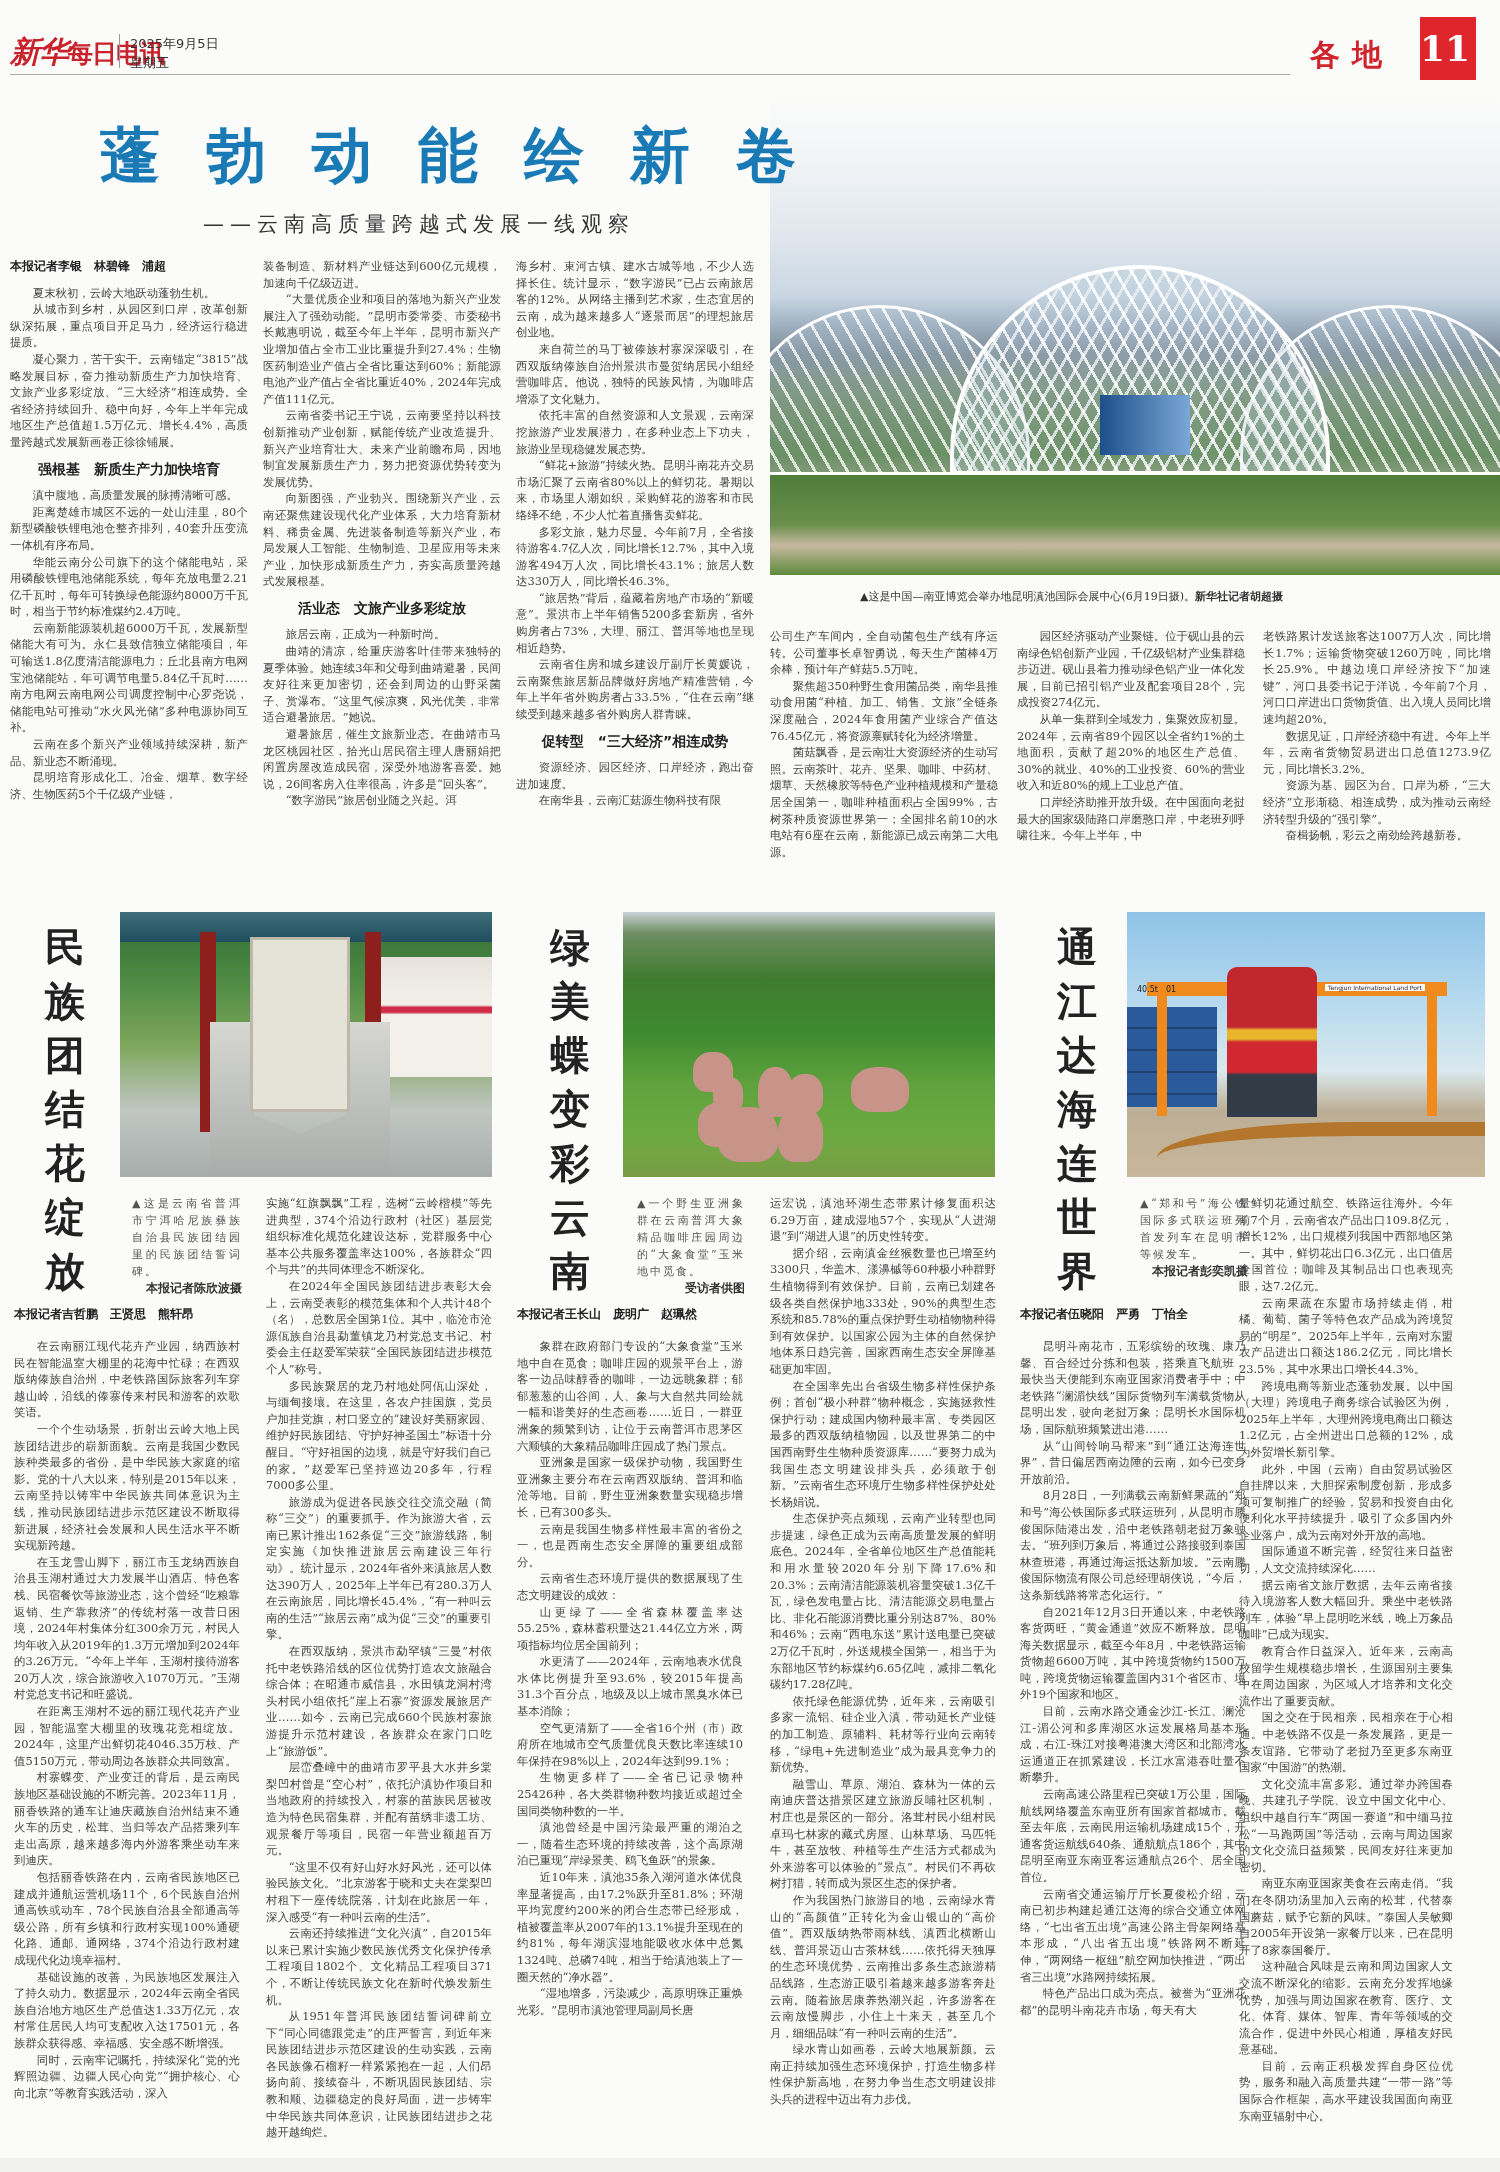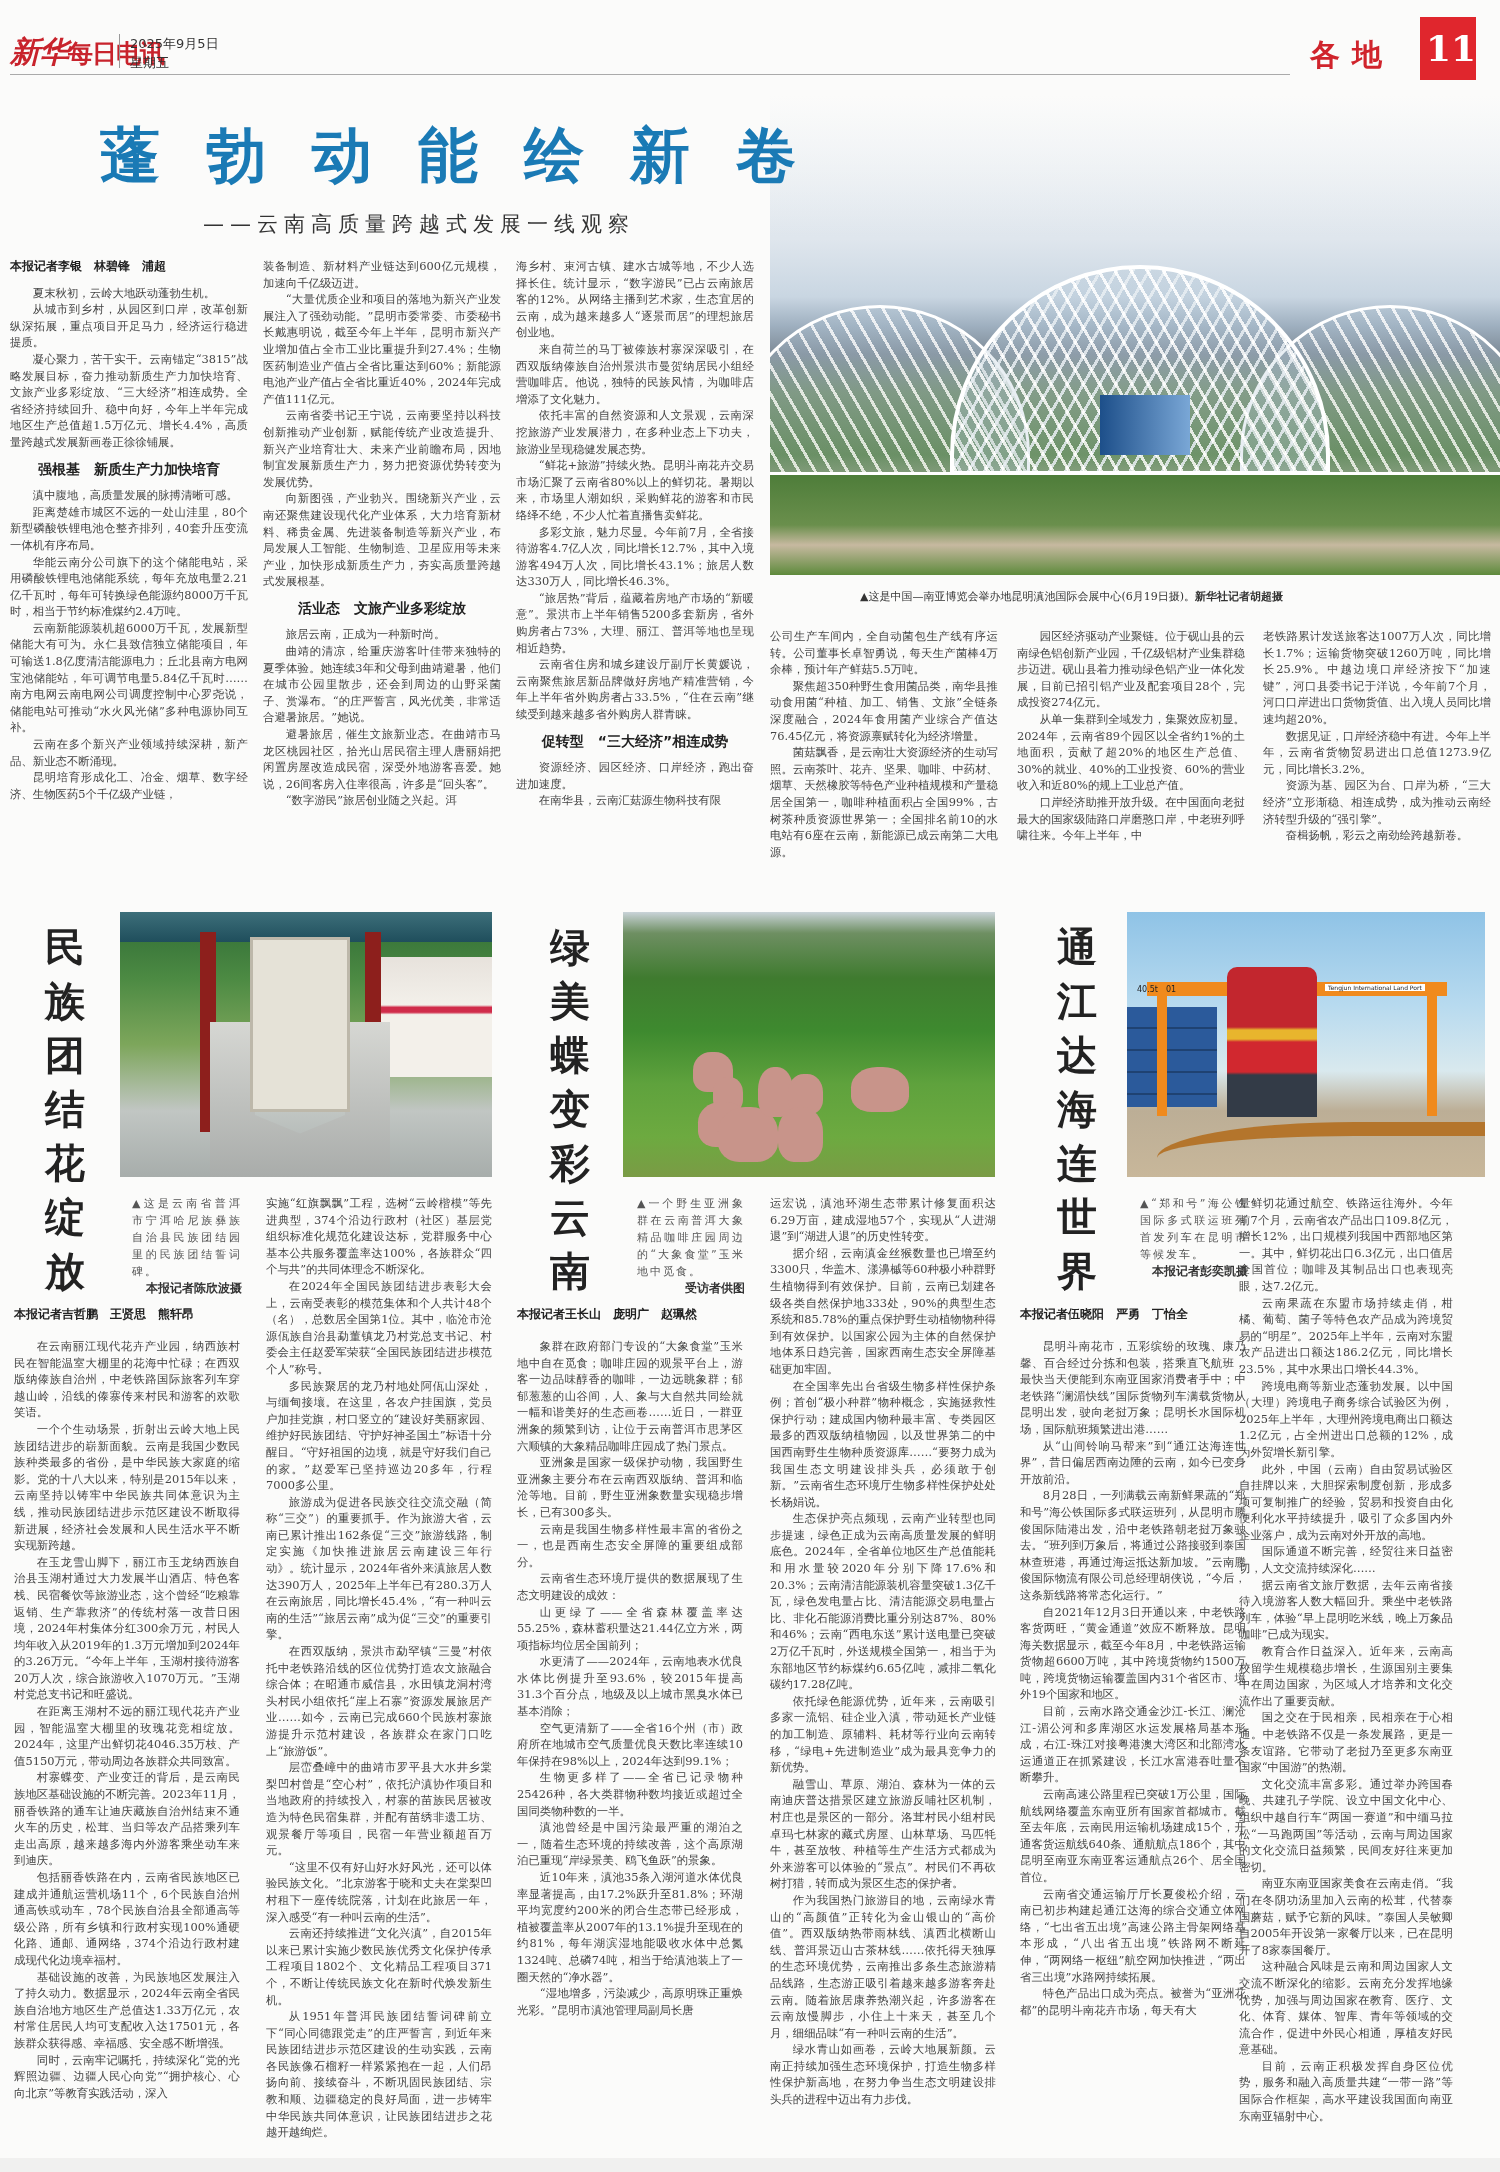--- a/index.html
+++ b/index.html
@@ -6,21 +6,21 @@
   html, body { width: 1500px; height: 2172px; background: #fbfbfa; overflow: hidden; }
   body { font-family: "DejaVu Serif", "Liberation Serif", serif; color: #3a3a3a; position: relative; }
 
   .masthead { position: absolute; left: 0; top: 0; width: 1500px; height: 78px; }
   .logo { position: absolute; left: 10px; top: 32px; font-family: "DejaVu Serif", serif; font-size: 30px; color: #c8232c; font-weight: bold; font-style: italic; letter-spacing: -1px; }
   .logo .logo-sub { font-style: normal; font-size: 25px; font-weight: bold; }
   .mast-divider { position: absolute; left: 119px; top: 34px; width: 1px; height: 34px; background: #999; }
   .mast-date { position: absolute; left: 130px; top: 34px; font-family: "DejaVu Sans", sans-serif; font-size: 13px; color: #333; line-height: 19px; }
   .mast-rule { position: absolute; left: 10px; top: 74px; width: 1280px; height: 1px; background: #aaa; }
   .section-name { position: absolute; left: 1310px; top: 35px; font-family: "DejaVu Serif", serif; font-size: 30px; font-weight: bold; color: #d0242c; letter-spacing: 12px; }
-  .page-num { position: absolute; left: 1420px; top: 17px; width: 56px; height: 63px; background: #e0262d; color: #fff; font-family: "DejaVu Serif", serif; font-weight: bold; font-size: 36px; text-align: right; line-height: 63px; }
+  .page-num { position: absolute; left: 1420px; top: 17px; width: 56px; height: 63px; background: #e0262d; color: #fff; font-family: "DejaVu Serif", serif; font-weight: bold; font-size: 36px; text-align: left; line-height: 63px; }
 
   .headline { position: absolute; left: 100px; top: 116px; font-family: "DejaVu Serif", serif; font-weight: bold; color: #1a7ab5; font-size: 60px; letter-spacing: 46px; white-space: nowrap; }
   .subhead { position: absolute; left: 203px; top: 210px; font-family: "DejaVu Sans", sans-serif; font-size: 21px; color: #333; letter-spacing: 6px; white-space: nowrap; }
 
   .hero-photo { position: absolute; left: 770px; top: 95px; width: 730px; height: 480px; overflow: hidden;
     background: linear-gradient(180deg, #e9eef3 0%, #dfe6ed 30%, #c9d6e2 42%, #9fb0c0 48%, #7d8a96 54%, #6e8a67 62%, #4f7c39 75%, #8a9a6e 82%, #5e8a3c 100%); }
   .hero-photo .dome { position: absolute; left: 180px; top: 170px; width: 380px; height: 210px; border-radius: 190px 190px 0 0;
     background: repeating-linear-gradient(60deg, rgba(255,255,255,.85) 0 3px, rgba(180,200,215,.3) 3px 14px), repeating-linear-gradient(-60deg, rgba(255,255,255,.85) 0 3px, transparent 3px 14px); border: 4px solid #fff; }
   .hero-photo .wing-l, .hero-photo .wing-r { position: absolute; top: 210px; width: 300px; height: 170px; border-radius: 150px 150px 0 0;
     background: repeating-linear-gradient(60deg, rgba(255,255,255,.8) 0 3px, rgba(170,190,205,.3) 3px 14px); border: 3px solid #fff; }
@@ -113,21 +113,21 @@
   <p>昆明培育形成化工、冶金、烟草、数字经济、生物医药5个千亿级产业链，</p>
 </div>
 
 <div class="col" style="left:263px; top:258px; width:238px;">
   <p style="text-indent:0">装备制造、新材料产业链达到600亿元规模，加速向千亿级迈进。</p>
   <p>“大量优质企业和项目的落地为新兴产业发展注入了强劲动能。”昆明市委常委、市委秘书长戴惠明说，截至今年上半年，昆明市新兴产业增加值占全市工业比重提升到27.4%；生物医药制造业产值占全省比重达到60%；新能源电池产业产值占全省比重近40%，2024年完成产值111亿元。</p>
   <p>云南省委书记王宁说，云南要坚持以科技创新推动产业创新，赋能传统产业改造提升、新兴产业培育壮大、未来产业前瞻布局，因地制宜发展新质生产力，努力把资源优势转变为发展优势。</p>
   <p>向新图强，产业勃兴。围绕新兴产业，云南还聚焦建设现代化产业体系，大力培育新材料、稀贵金属、先进装备制造等新兴产业，布局发展人工智能、生物制造、卫星应用等未来产业，加快形成新质生产力，夯实高质量跨越式发展根基。</p>
   <div class="subsection">活业态　文旅产业多彩绽放</div>
   <p>旅居云南，正成为一种新时尚。</p>
-  <p>曲靖的清凉，给重庆游客叶佳带来独特的夏季体验。她连续3年和父母到曲靖避暑，他们在城市公园里散步，还会到周边的山野采菌子、赏瀑布。“的庄严誓言，风光优美，非常适合避暑旅居。”她说。</p>
+  <p>曲靖的清凉，给重庆游客叶佳带来独特的夏季体验。她连续3年和父母到曲靖避暑，民间友好往来更加密切，还会到周边的山野采菌子、赏瀑布。“这里气候凉爽，风光优美，非常适合避暑旅居。”她说。</p>
   <p>避暑旅居，催生文旅新业态。在曲靖市马龙区桃园社区，拾光山居民宿主理人唐丽娟把闲置房屋改造成民宿，深受外地游客喜爱。她说，26间客房入住率很高，许多是“回头客”。</p>
   <p>“数字游民”旅居创业随之兴起。洱</p>
 </div>
 
 <div class="col" style="left:516px; top:258px; width:238px;">
   <p style="text-indent:0">海乡村、束河古镇、建水古城等地，不少人选择长住。统计显示，“数字游民”已占云南旅居客的12%。从网络主播到艺术家，生态宜居的云南，成为越来越多人“逐景而居”的理想旅居创业地。</p>
   <p>来自荷兰的马丁被傣族村寨深深吸引，在西双版纳傣族自治州景洪市曼贺纳居民小组经营咖啡店。他说，独特的民族风情，为咖啡店增添了文化魅力。</p>
   <p>依托丰富的自然资源和人文景观，云南深挖旅游产业发展潜力，在多种业态上下功夫，旅游业呈现稳健发展态势。</p>
   <p>“鲜花+旅游”持续火热。昆明斗南花卉交易市场汇聚了云南省80%以上的鲜切花。暑期以来，市场里人潮如织，采购鲜花的游客和市民络绎不绝，不少人忙着直播售卖鲜花。</p>
   <p>多彩文旅，魅力尽显。今年前7月，全省接待游客4.7亿人次，同比增长12.7%，其中入境游客494万人次，同比增长43.1%；旅居人数达330万人，同比增长46.3%。</p>

